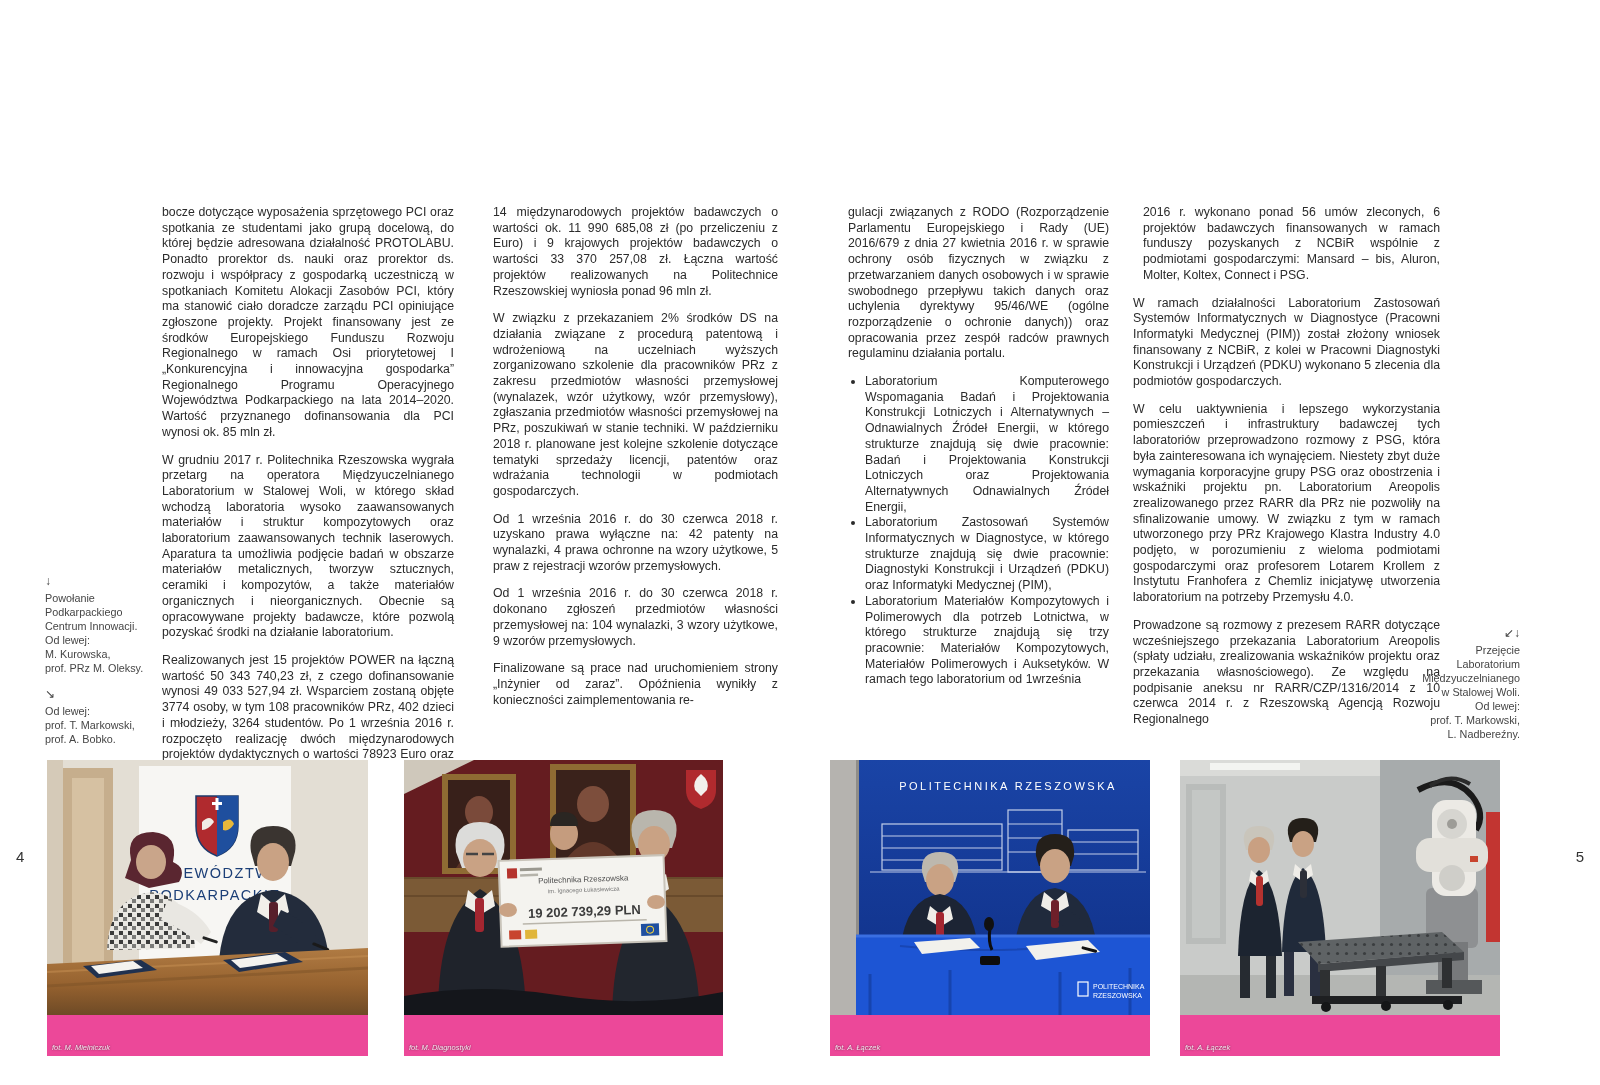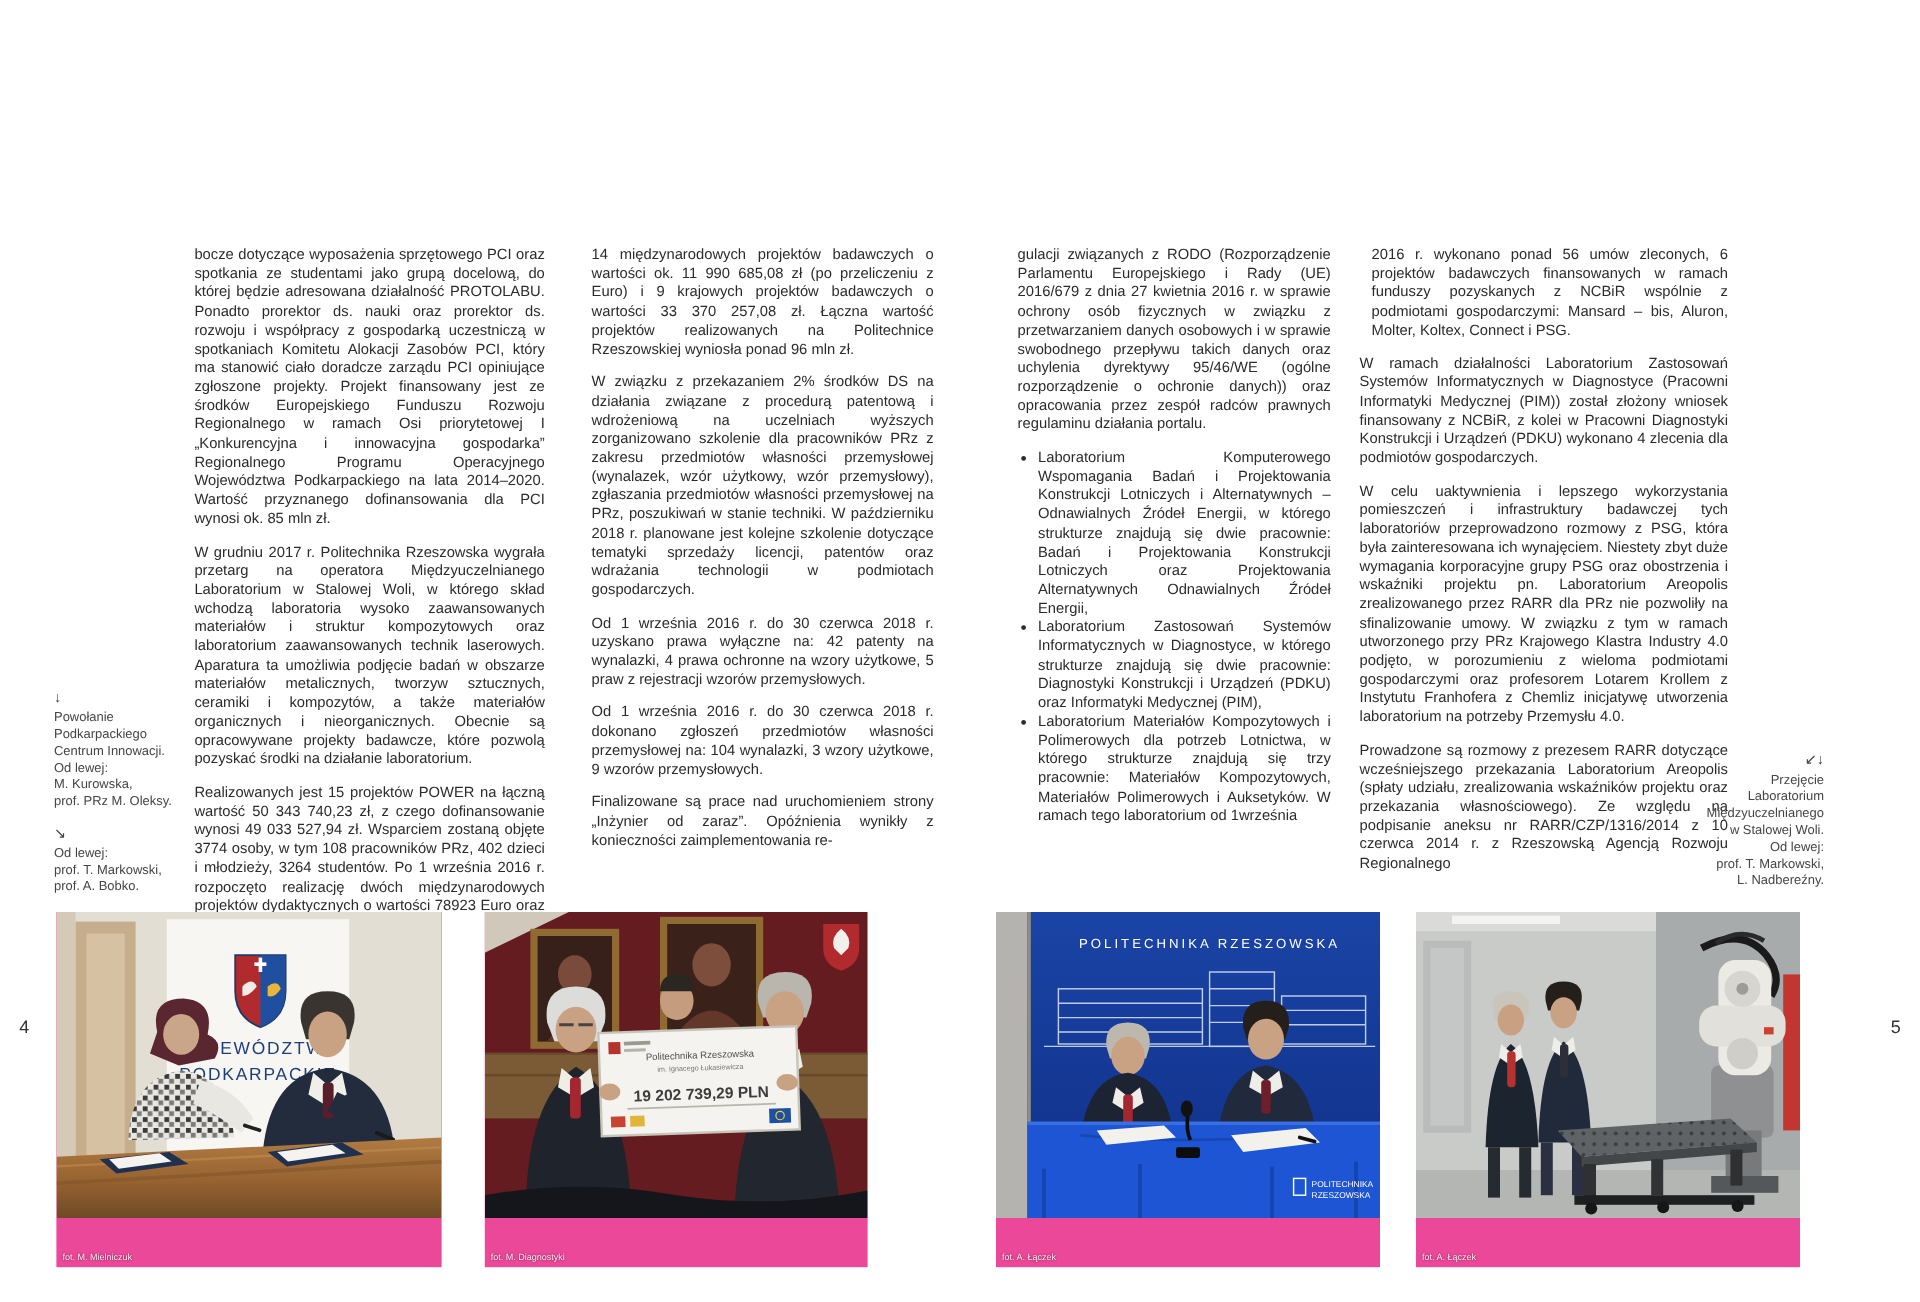--- a/index.html
+++ b/index.html
@@ -24,21 +24,21 @@
   .page-number{position:absolute;font-size:15px;color:#333;}
   #page-number-left{left:16px;top:848px;}
   #page-number-right{right:16px;top:848px;}
   .photo{position:absolute;top:760px;height:296px;overflow:hidden;background:#ec4899;}
   #photo-1{left:47px;width:321px;}
   #photo-2{left:404px;width:319px;}
   #photo-3{left:830px;width:320px;}
   #photo-4{left:1180px;width:320px;}
   .photo svg{display:block;}
   .photo-credit{position:absolute;left:5px;bottom:4px;font-size:7.5px;line-height:8px;
-        color:rgba(255,255,255,0.88);text-shadow:0 0 2px rgba(0,0,0,0.6);}
+        color:rgba(255,255,255,0.88);text-shadow:0 0 2px rgba(0,0,0,0.6);font-style:italic;}
   svg text{font-family:"Liberation Sans",sans-serif;}
 </style>
 </head>
 <body>
 
 <div class="page">
 
   <div class="page-number" id="page-number-left">4</div>
   <div class="page-number" id="page-number-right">5</div>
 
@@ -60,21 +60,21 @@
     <p>gulacji związanych z RODO (Rozporządzenie Parlamentu Europejskiego i Rady (UE) 2016/679 z dnia 27 kwietnia 2016 r. w sprawie ochrony osób fizycznych w związku z przetwarzaniem danych osobowych i w sprawie swobodnego przepływu takich danych oraz uchylenia dyrektywy 95/46/WE (ogólne rozporządzenie o ochronie danych)) oraz opracowania przez zespół radców prawnych regulaminu działania portalu.</p>
     <ul>
       <li>Laboratorium Komputerowego Wspomagania Badań i Projektowania Konstrukcji Lotniczych i Alternatywnych – Odnawialnych Źródeł Energii, w którego strukturze znajdują się dwie pracownie: Badań i Projektowania Konstrukcji Lotniczych oraz Projektowania Alternatywnych Odnawialnych Źródeł Energii,</li>
       <li>Laboratorium Zastosowań Systemów Informatycznych w Diagnostyce, w którego strukturze znajdują się dwie pracownie: Diagnostyki Konstrukcji i Urządzeń (PDKU) oraz Informatyki Medycznej (PIM),</li>
       <li>Laboratorium Materiałów Kompozytowych i Polimerowych dla potrzeb Lotnictwa, w którego strukturze znajdują się trzy pracownie: Materiałów Kompozytowych, Materiałów Polimerowych i Auksetyków. W ramach tego laboratorium od 1września</li>
     </ul>
   </div>
 
   <div class="col" id="col4">
     <p class="cont-indent">2016 r. wykonano ponad 56 umów zleconych, 6 projektów badawczych finansowanych w ramach funduszy pozyskanych z NCBiR wspólnie z podmiotami gospodarczymi: Mansard – bis, Aluron, Molter, Koltex, Connect i PSG.</p>
-    <p>W ramach działalności Laboratorium Zastosowań Systemów Informatycznych w Diagnostyce (Pracowni Informatyki Medycznej (PIM)) został złożony wniosek finansowany z NCBiR, z kolei w Pracowni Diagnostyki Konstrukcji i Urządzeń (PDKU) wykonano 4 zlecenia dla podmiotów gospodarczych.</p>
+    <p>W ramach działalności Laboratorium Zastosowań Systemów Informatycznych w Diagnostyce (Pracowni Informatyki Medycznej (PIM)) został złożony wniosek finansowany z NCBiR, z kolei w Pracowni Diagnostyki Konstrukcji i Urządzeń (PDKU) wykonano 5 zlecenia dla podmiotów gospodarczych.</p>
     <p>W celu uaktywnienia i lepszego wykorzystania pomieszczeń i infrastruktury badawczej tych laboratoriów przeprowadzono rozmowy z PSG, która była zainteresowana ich wynajęciem. Niestety zbyt duże wymagania korporacyjne grupy PSG oraz  obostrzenia i wskaźniki projektu pn. Laboratorium Areopolis zrealizowanego przez RARR dla PRz nie pozwoliły na sfinalizowanie umowy. W związku z tym w ramach utworzonego przy PRz Krajowego Klastra Industry 4.0 podjęto, w porozumieniu z wieloma podmiotami gospodarczymi oraz profesorem Lotarem Krollem z Instytutu Franhofera z Chemliz inicjatywę utworzenia laboratorium na potrzeby Przemysłu 4.0.</p>
     <p>Prowadzone są rozmowy z prezesem RARR dotyczące wcześniejszego przekazania Laboratorium Areopolis (spłaty udziału, zrealizowania wskaźników projektu oraz przekazania własnościowego). Ze względu na podpisanie aneksu nr RARR/CZP/1316/2014 z 10 czerwca 2014 r. z Rzeszowską Agencją Rozwoju Regionalnego</p>
   </div>
 
   <div class="caption" id="caption-left">
     <div class="cap-arrow">↓</div>
     <div class="cap-text">Powołanie
 Podkarpackiego
 Centrum Innowacji.
 Od lewej:

